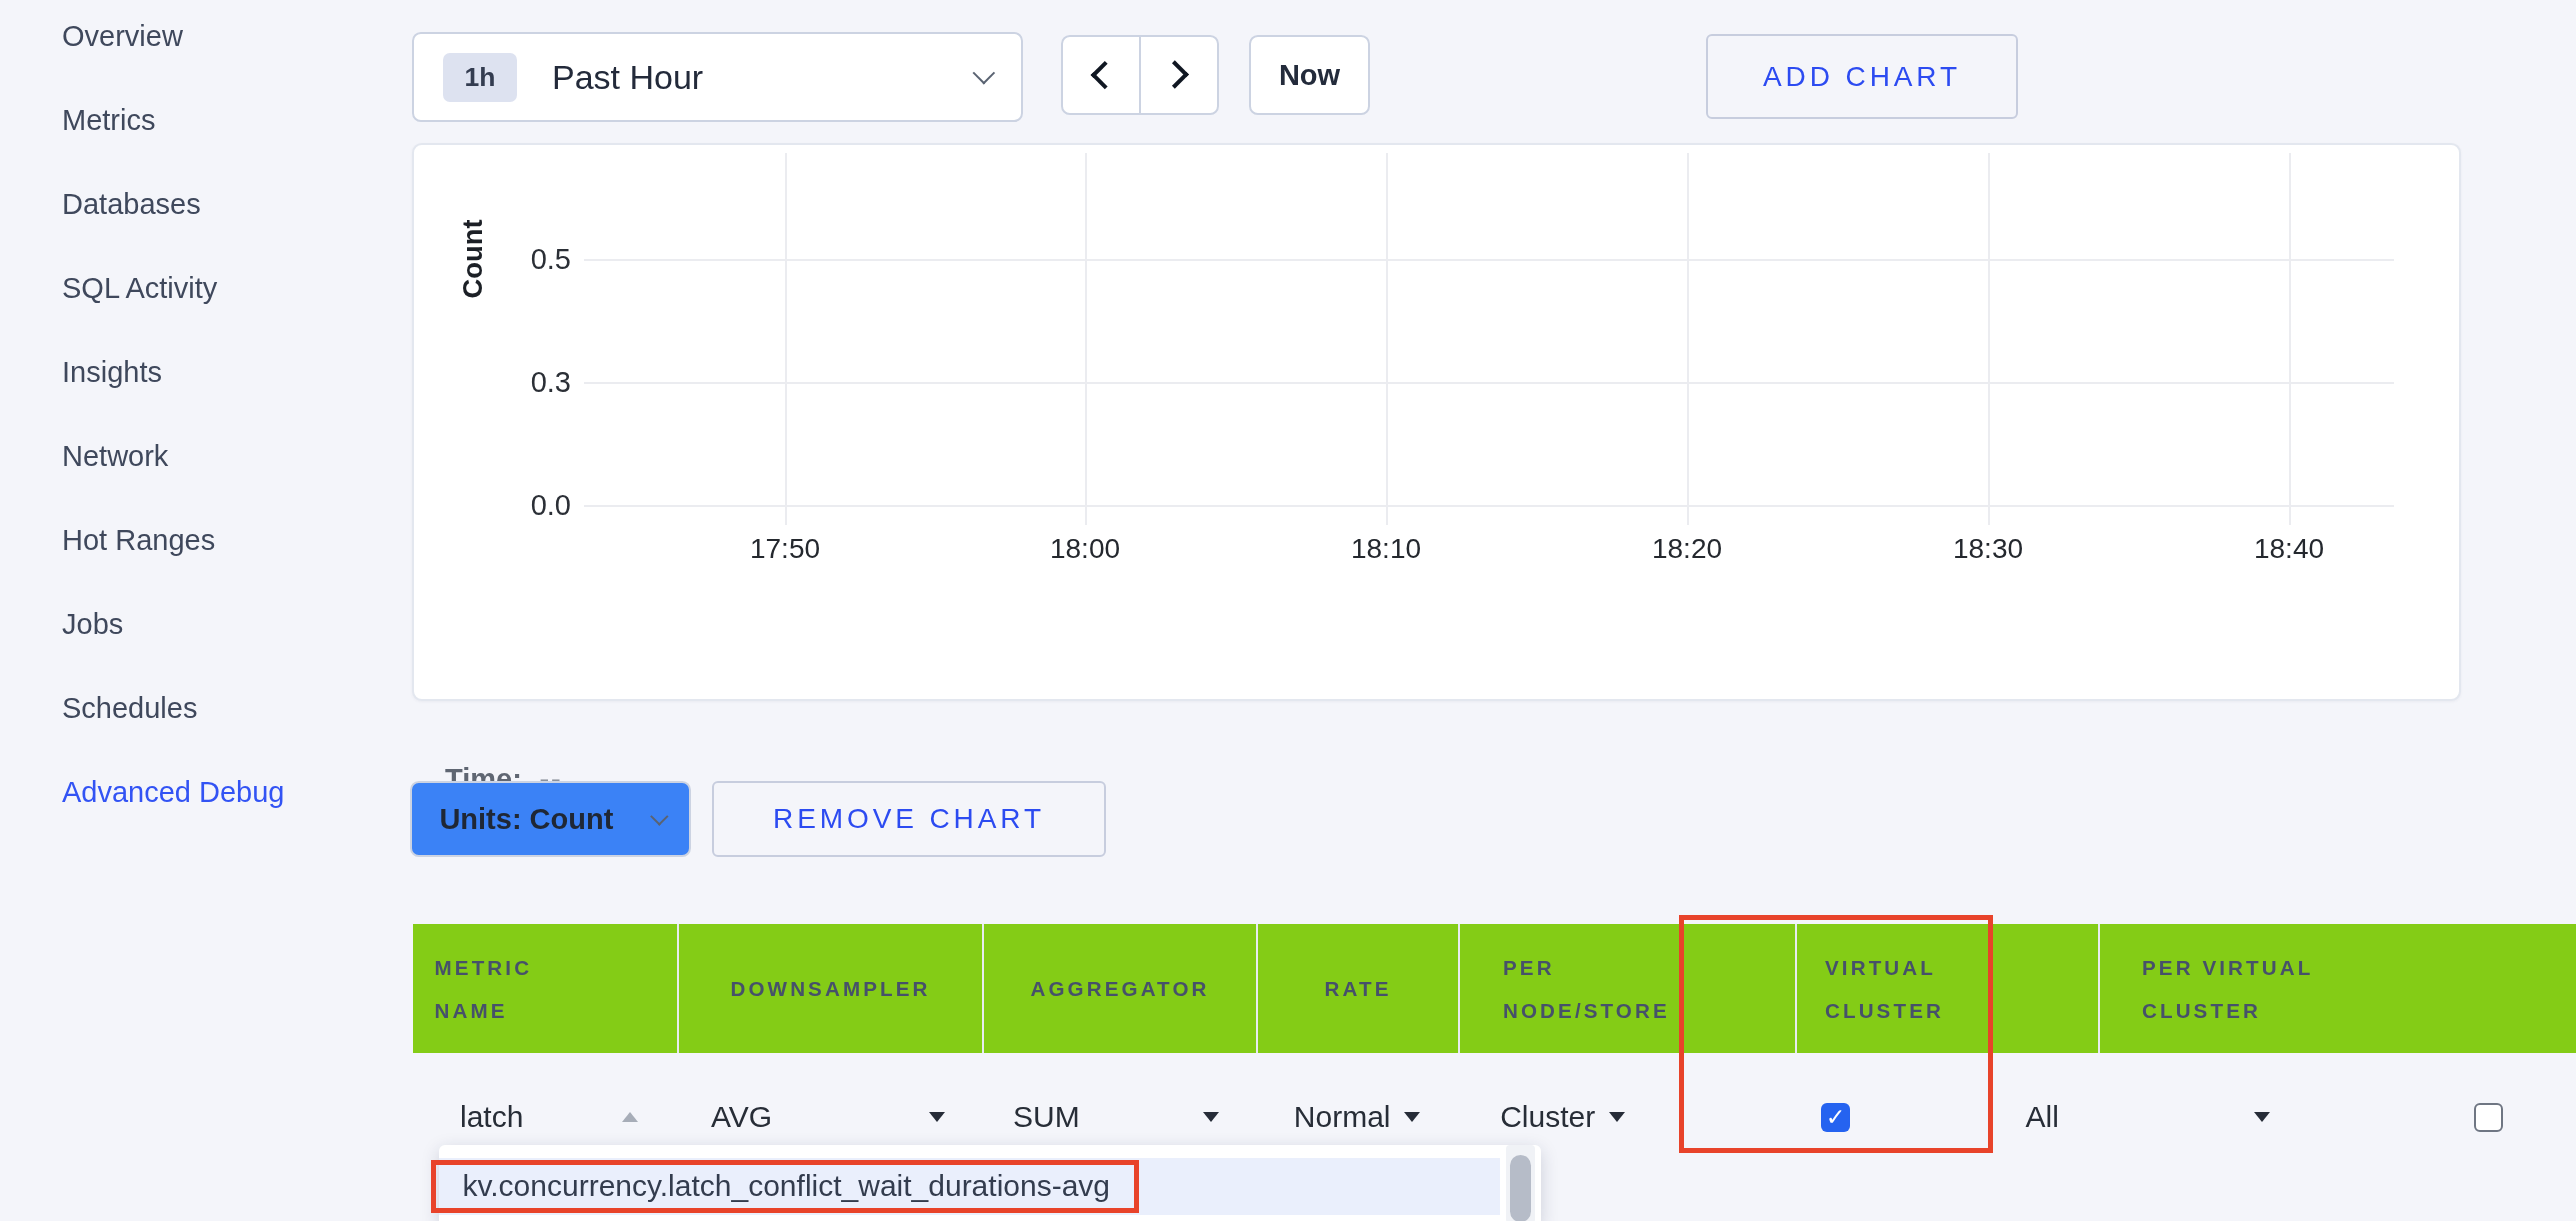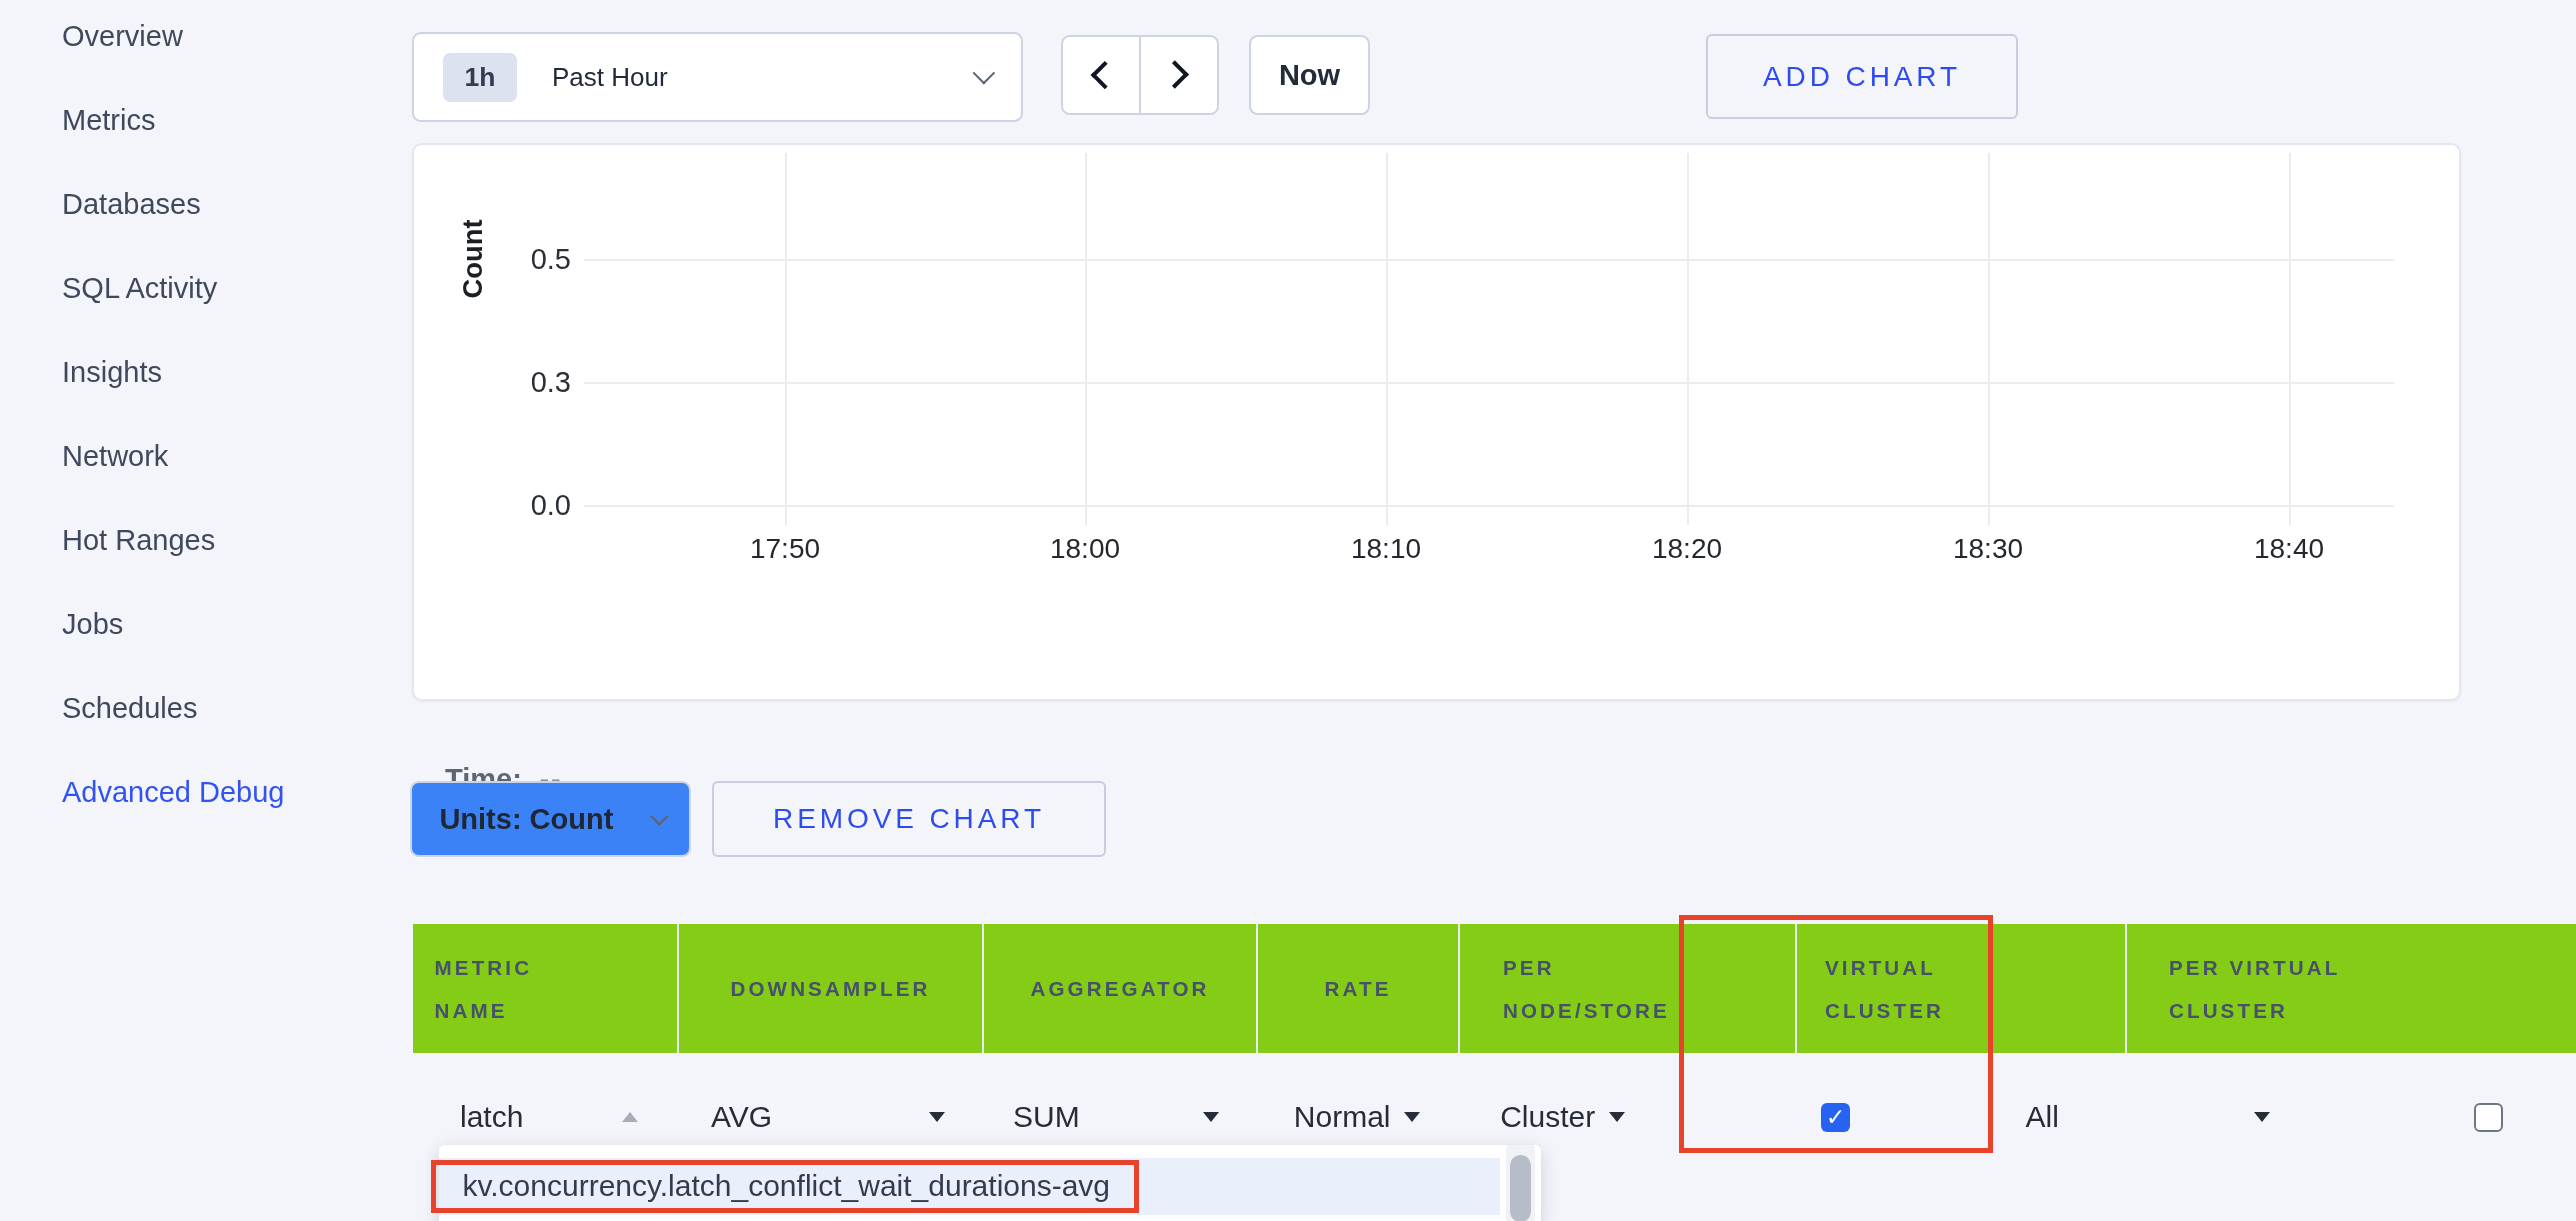--- a/index.html
+++ b/index.html
@@ -15,21 +15,21 @@
   .side-item { font-size:29px; line-height:29px; font-weight:500; color:#3f485c; cursor:pointer; white-space:nowrap; }
   .side-item.active { color:#3253f4; }
 
   
   .timesel { position:absolute; left:412px; top:32px; width:611px; height:90px;
     background:#fff; border:2px solid #ccd3e2; border-radius:8.8px;
     display:flex; align-items:center; padding:0 29px; cursor:pointer; }
   .range-badge { background:#dde2f0; border-radius:6.9px; width:74px; height:49px;
     display:flex; align-items:center; justify-content:center;
     font-size:26.5px; font-weight:bold; color:#333c50; }
-  .range-label { margin-left:35px; font-size:26px; font-weight:500; color:#232a3a; }
+  .range-label { margin-left:35px; font-size:34px; font-weight:500; color:#232a3a; }
   .chev-down { width:15.7px; height:15.7px; border-right:2.9px solid #5a6372; border-bottom:2.9px solid #5a6372;
     transform:rotate(45deg); margin-left:auto; margin-top:-7.8px; }
   .arrow-group { position:absolute; left:1061px; top:35px; display:flex; }
   .arrow-btn { width:80px; height:80px; background:#fff; border:2px solid #ccd3e2;
     display:flex; align-items:center; justify-content:center; cursor:pointer; }
   .arrow-btn.left { border-radius:8.8px 0 0 8.8px; }
   .arrow-btn.right { border-radius:0 8.8px 8.8px 0; margin-left:-2px; }
   .chevL { width:19.6px; height:19.6px; border-left:4.9px solid #101722; border-bottom:4.9px solid #101722; transform:rotate(45deg); margin-left:7.8px; }
   .chevR { width:19.6px; height:19.6px; border-left:4.9px solid #101722; border-bottom:4.9px solid #101722; transform:rotate(225deg); margin-right:7.8px; }
   .now-btn { position:absolute; left:1249px; top:35px; width:121px; height:80px;
@@ -68,21 +68,21 @@
   .hdr-card { position:absolute; left:413px; top:924px; width:2163px; height:129px;
     background:#84cc16; display:flex; }
   .hcell { height:100%; display:flex; flex-direction:column; justify-content:center;
     font-size:20.6px; font-weight:bold; letter-spacing:3.1px; color:#46516a; line-height:43px; }
   .hcell + .hcell { border-left:2px solid #e8ebf1; }
   .hcell span:empty { display:none; }
   .hcell.center { align-items:center; text-align:center; }
   .c0 { width:264px; padding-left:21.6px; }
   .c1 { width:305px; } .c2 { width:274px; } .c3 { width:202px; } .c4 { width:209px; }
   .c5 { width:337px; padding-left:43px; }
-  .c6 { width:330px; padding-left:28px; }
+  .c6 { width:303px; padding-left:28px; }
   .c7 { width:270px; padding-left:42px; }
 
   
   .mrow { position:absolute; left:413px; top:1068px; width:2163px; height:98px; }
   .rcell { position:absolute; top:0; height:98px; display:flex; align-items:center;
     font-size:30px; color:#272d37; }
   .rcell.between { justify-content:space-between; }
   .rcell.middle { justify-content:center; gap:13.7px; }
   .caret-dn { width:0; height:0; border-left:8.8px solid transparent; border-right:8.8px solid transparent;
     border-top:10.8px solid #262c38; }

